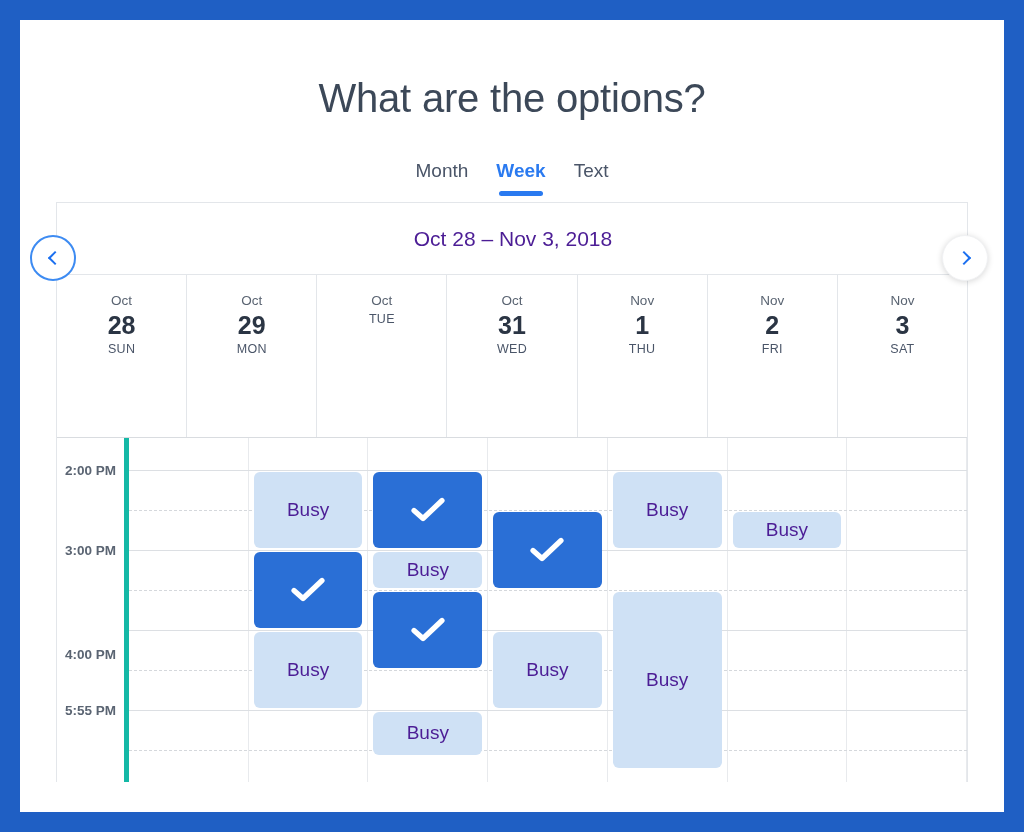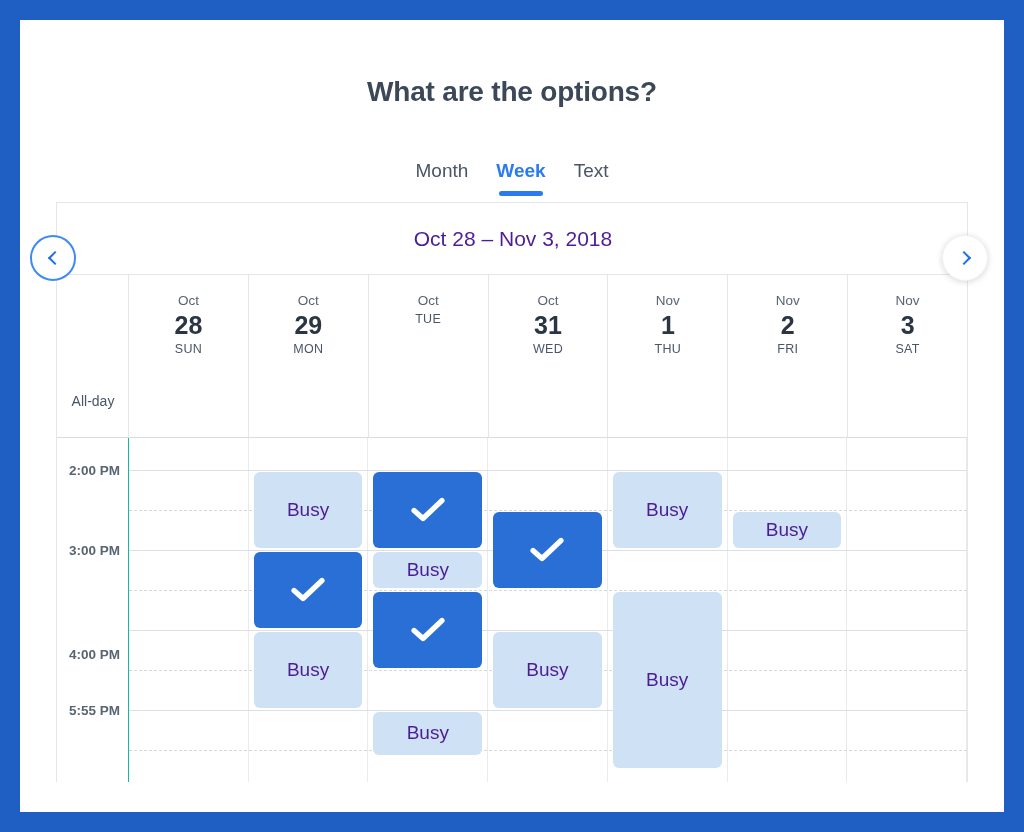--- a/index.html
+++ b/index.html
@@ -26,22 +26,22 @@
     background: #ffffff;
     overflow: hidden;
   }
 
   
   .page-title {
     position: absolute;
     left: 0; top: 56px;
     width: 984px;
     text-align: center;
-    font-size: 28px;
-    font-weight: 700;
+    font-size: 40px;
+    font-weight: 400;
     color: #3c4858;
     letter-spacing: -0.2px;
   }
 
   
   .tabs {
     position: absolute;
     left: 0; top: 132px;
     width: 984px;
     display: flex;
@@ -154,21 +154,21 @@
   
   .time-grid {
     position: relative;
     height: 344px;
     display: flex;
     overflow: hidden;
   }
   .time-gutter {
     width: 72px; flex: 0 0 72px;
     position: relative;
-    border-right: 1px solid #14b8a6;
+    border-right: 5px solid #14b8a6;
     text-decoration: underline;
   }
   .time-label {
     position: absolute;
     right: 8px;
     transform: translateY(-50%);
     font-size: 13.5px;
     font-weight: bold;
     color: #5a6472;
     white-space: nowrap;
@@ -244,23 +244,20 @@
       <span class="chev chev-right"></span>
     </div>
 
     <section class="calendar">
 
       <div class="cal-header">
         <div class="range-label">Oct 28 – Nov 3, 2018</div>
       </div>
 
       <div class="day-head-row">
-        <div class="gutter-cell">
-          <div class="allday-label">All-day</div>
-        </div>
         <div class="day-col-head">
           <div class="dh-month">Oct</div>
           <div class="dh-num">28</div>
           <div class="dh-dow">SUN</div>
         </div>
         <div class="day-col-head">
           <div class="dh-month">Oct</div>
           <div class="dh-num">29</div>
           <div class="dh-dow">MON</div>
         </div>

